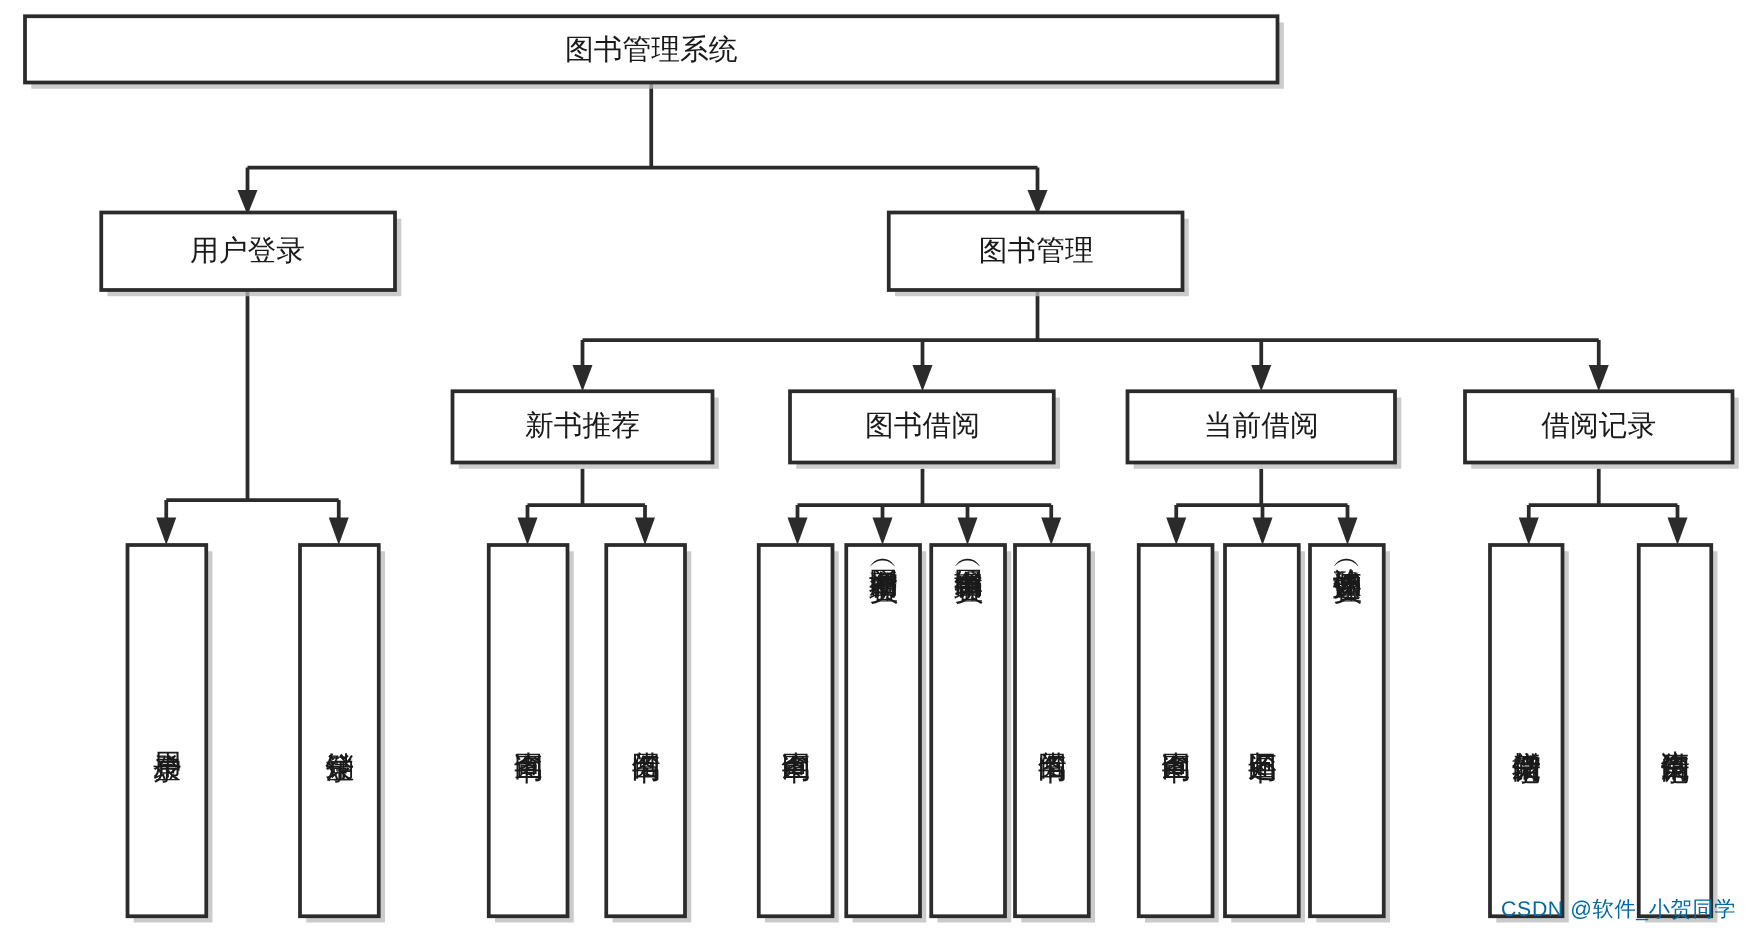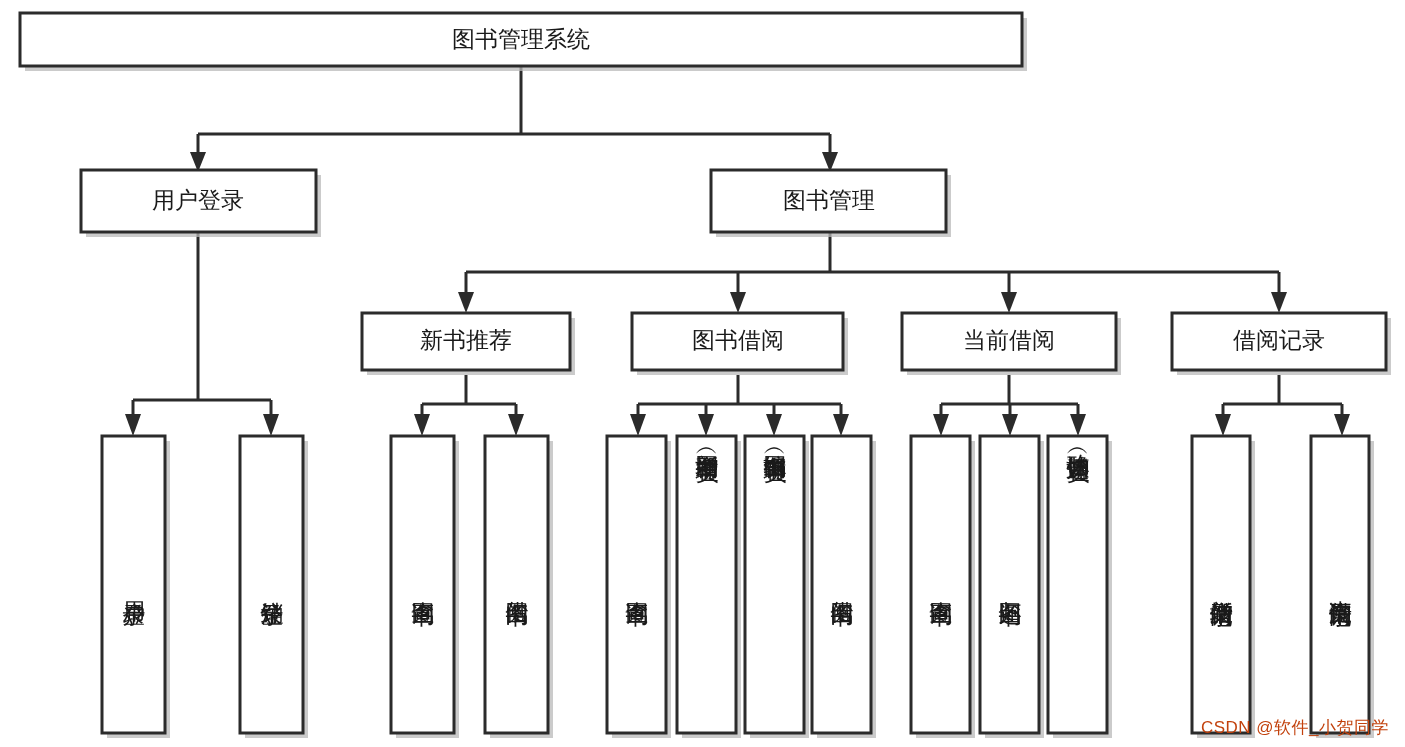--- a/index.html
+++ b/index.html
@@ -67,21 +67,21 @@
     letter-spacing: 1px;
     color: #1a1a1a;
     white-space: nowrap;
     font-family: "Liberation Sans", "DejaVu Sans", sans-serif;
   }
   .watermark {
     position: absolute;
     right: 16px;
     bottom: 6px;
     font-size: 17px;
-    color: #c2410c;
+    color: #0369a1;
     letter-spacing: 0.5px;
     font-family: "Liberation Sans", "DejaVu Sans", sans-serif;
     white-space: nowrap;
   }
 </style>
 </head>
 <body>
 
 <div id="diagram-root">
 

